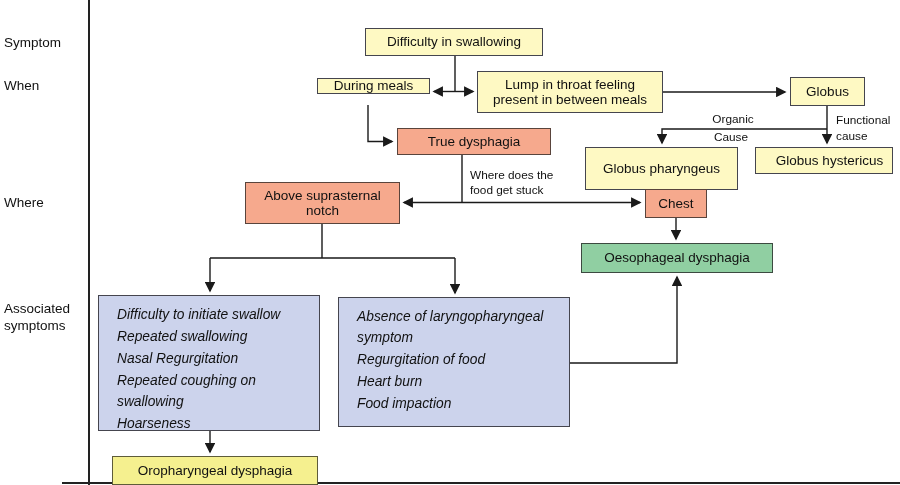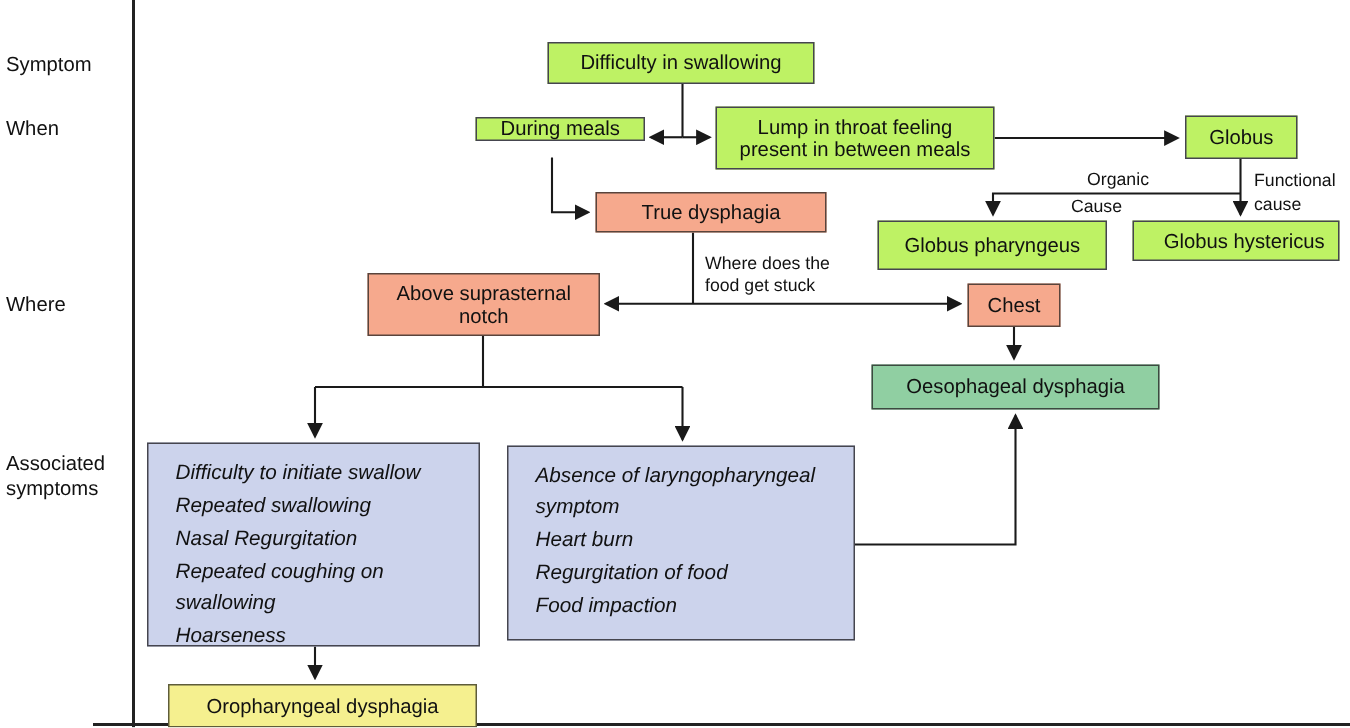--- a/index.html
+++ b/index.html
@@ -11,21 +11,21 @@
   .vline{position:absolute;left:88px;top:0;width:2px;height:485px;background:#222;}
   .bottomline{position:absolute;left:62px;top:482px;width:838px;height:2px;background:#222;}
   svg.wires{position:absolute;left:0;top:0;width:900px;height:485px;pointer-events:none;}
   svg.wires path{fill:none;stroke:#1a1a1a;stroke-width:1.4;}
   .rowlabel{position:absolute;font-size:13.5px;line-height:17px;color:#111;}
   .node{
     position:absolute;display:flex;align-items:center;justify-content:center;
     text-align:center;font-size:13.5px;line-height:15.5px;
     border:1.6px solid #45454e;box-sizing:border-box;padding:2px 4px;
   }
-  .lav{background:#bef264;}
+  .lav{background:#fef9c3;}
   .sal{background:#f6a98d;border-color:#59443c;}
   .grn{background:#90cfa2;border-color:#3c4a40;}
   .yel{background:#f5f08f;border-color:#5e5c3a;}
   .listbox{
     position:absolute;border:1.6px solid #45454e;box-sizing:border-box;
     background:#ccd3ec;font-style:italic;font-size:13.8px;line-height:20.5px;
     padding:9px 10px 6px 18px;text-align:left;
   }
   .listbox div{margin-bottom:1.5px;}
   .edgelabel{position:absolute;font-size:11.8px;line-height:14px;color:#111;}
@@ -66,42 +66,42 @@
   <div class="rowlabel" style="left:4px;top:34px;text-align:right;">Symptom</div>
   <div class="rowlabel" style="left:4px;top:77px;">When</div>
   <div class="rowlabel" style="left:4px;top:194px;">Where</div>
   <div class="rowlabel" style="left:4px;top:300px;width:80px;">Associated symptoms</div>
 
   <div class="node lav" style="left:365px;top:28px;width:178px;height:28px;">Difficulty in swallowing</div>
   <div class="node lav" style="left:317px;top:78px;width:113px;height:16px;">During meals</div>
   <div class="node lav" style="left:477px;top:71px;width:186px;height:42px;">Lump in throat feeling present in between meals</div>
   <div class="node lav" style="left:790px;top:77px;width:75px;height:29px;">Globus</div>
   <div class="node sal" style="left:397px;top:128px;width:154px;height:27px;">True dysphagia</div>
-  <div class="node lav" style="left:585px;top:147px;width:153px;height:33px;">Globus pharyngeus</div>
+  <div class="node lav" style="left:585px;top:147px;width:153px;height:43px;">Globus pharyngeus</div>
   <div class="node lav" style="left:755px;top:147px;width:138px;height:27px;padding-left:15px;">Globus hystericus</div>
   <div class="node sal" style="left:245px;top:182px;width:155px;height:42px;">Above suprasternal notch</div>
   <div class="node sal" style="left:645px;top:189px;width:62px;height:29px;">Chest</div>
   <div class="node grn" style="left:581px;top:243px;width:192px;height:30px;">Oesophageal dysphagia</div>
 
   <div class="listbox" style="left:98px;top:295px;width:222px;height:136px;">
     <div>Difficulty to initiate swallow</div>
     <div>Repeated swallowing</div>
     <div>Nasal Regurgitation</div>
     <div>Repeated coughing on swallowing</div>
     <div>Hoarseness</div>
   </div>
   <div class="listbox" style="left:338px;top:297px;width:232px;height:130px;">
     <div>Absence of laryngopharyngeal symptom</div>
+    <div>Regurgitation of food</div>
     <div>Heart burn</div>
-    <div>Regurgitation of food</div>
     <div>Food impaction</div>
   </div>
 
   <div class="node yel" style="left:112px;top:456px;width:206px;height:29px;">Oropharyngeal dysphagia</div>
 
-  <div class="edgelabel tc" style="left:700px;top:112px;width:66px;text-align:right;">Organic</div>
+  <div class="edgelabel tc" style="left:700px;top:112px;width:66px;">Organic</div>
   <div class="edgelabel tc" style="left:700px;top:130px;width:62px;">Cause</div>
   <div class="edgelabel" style="left:836px;top:113px;">Functional</div>
   <div class="edgelabel" style="left:836px;top:129px;">cause</div>
   <div class="edgelabel" style="left:470px;top:168px;">Where does the</div>
   <div class="edgelabel" style="left:470px;top:183px;">food get stuck</div>
 
 </div>
 
 </body></html>

